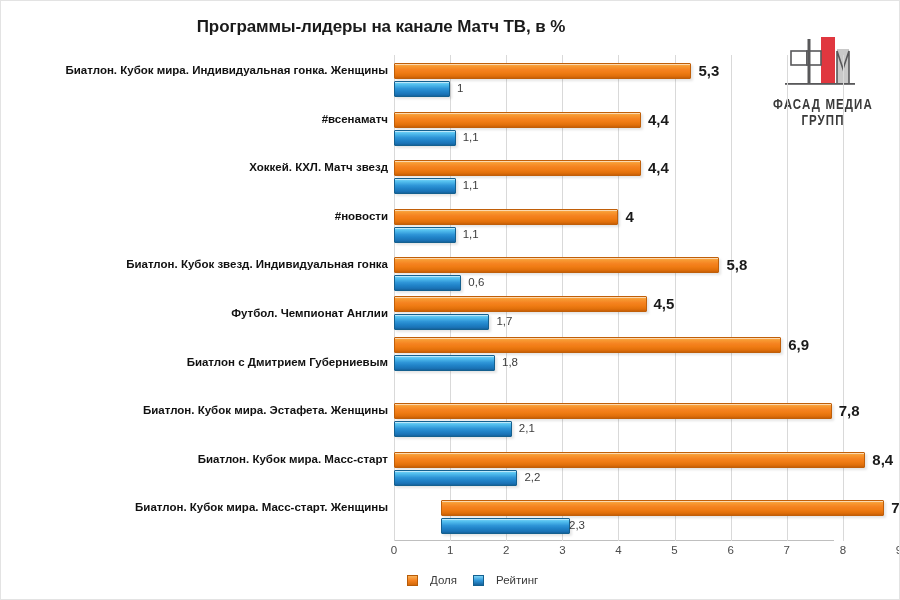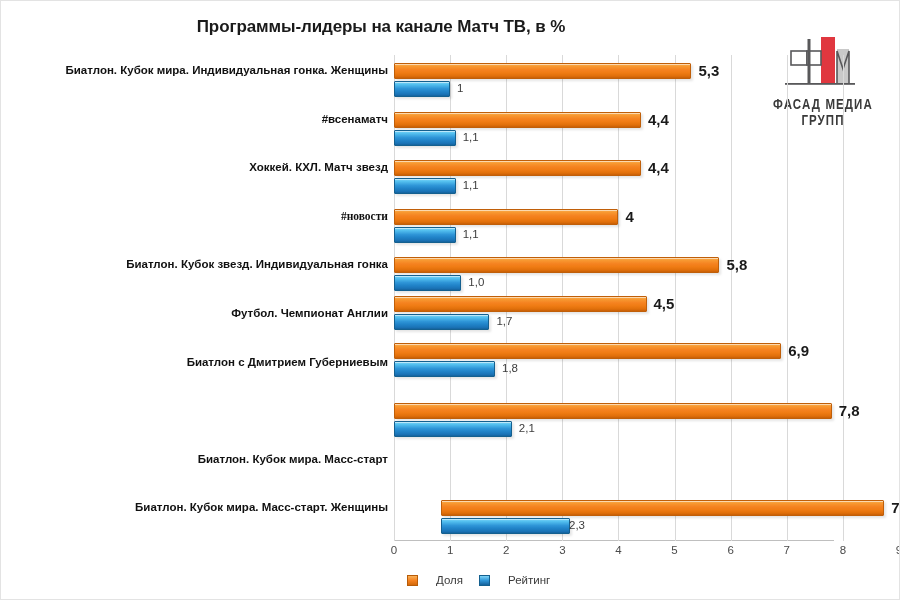--- a/index.html
+++ b/index.html
@@ -185,21 +185,21 @@
     height: 22px;
     display: flex;
     justify-content: flex-start;
     padding-left: 13px;
     box-sizing: border-box;
     gap: 16px;
   }
   .legend-item {
     display: flex;
     align-items: center;
-    gap: 18px;
+    gap: 12px;
   }
   .legend-swatch {
     width: 9px;
     height: 9px;
     display: block;
   }
   .legend-swatch.orange {
     background: linear-gradient(to bottom, #f9b158 0%, #f58220 50%, #d4690a 100%);
     border: 1px solid #b85c08;
   }
@@ -237,24 +237,25 @@
         <rect x="32" y="54" width="70" height="1.8" fill="#58585a"></rect>
       </svg>
     </div>
     <div id="logo-text">ФАСАД МЕДИА ГРУПП</div>
   </div>
 
   <div id="cat-labels">
       <div class="cat-label" style="top: 57.6px;">#всенаматч</div>
       <div class="cat-label" style="top: 9px;">Биатлон. Кубок мира. Индивидуальная гонка. Женщины</div>
       <div class="cat-label" style="top: 106.2px;">Хоккей. КХЛ. Матч звезд</div>
-      <div class="cat-label" style="top: 154.8px; font-family: Liberation Serif, serif;">#новости</div>
+      <div class="cat-label" style="top: 154.8px;">#новости</div>
       <div class="cat-label" style="top: 203.4px;">Биатлон. Кубок звезд. Индивидуальная гонка</div>
       <div class="cat-label" style="top: 252px;">Футбол. Чемпионат Англии</div>
       <div class="cat-label" style="top: 300.6px;">Биатлон с Дмитрием Губерниевым</div>
+      <div class="cat-label" style="top: 349.2px;">Биатлон. Кубок мира. Эстафета. Женщины</div>
       <div class="cat-label" style="top: 397.8px;">Биатлон. Кубок мира. Масс-старт</div>
       <div class="cat-label" style="top: 446.4px;">Биатлон. Кубок мира. Масс-старт. Женщины</div>
     </div>
 
   <div id="plot">
     <div id="axis-line"></div>
   <div class="gridline" style="left: 0px;"></div>
       <div class="gridline" style="left: 56.1111px;"></div>
       <div class="gridline" style="left: 112.222px;"></div>
       <div class="gridline" style="left: 168.333px;"></div>
@@ -295,45 +296,53 @@
         <div class="bar-shadow" style="top: 28px; left: 2px; width: 61.7222px;"></div>
         <div class="bar bar-blue" title="#новости — Рейтинг: 1,1" style="left: 0px; width: 61.7222px;"></div>
         <div class="dlabel dlabel-minor" style="left: 68.7222px;">1,1</div>
       </div>
       <div class="row" style="top: 194.4px; height: 48.6px;">
         <div class="bar-shadow" style="left: 2px; width: 325.444px;"></div>
         <div class="bar bar-orange" title="Биатлон. Кубок мира. Индивидуальная гонка — Доля: 5,8" style="left: 0px; width: 325.444px;"></div>
         <div class="dlabel dlabel-major" style="left: 332.444px;">5,8</div>
         <div class="bar-shadow" style="top: 28px; left: 2px; width: 67.3333px;"></div>
         <div class="bar bar-blue" title="Биатлон. Кубок мира. Индивидуальная гонка — Рейтинг: 1,2" style="left: 0px; width: 67.3333px;"></div>
-        <div class="dlabel dlabel-minor" style="left: 74.3333px;">1,0</div>
+        <div class="dlabel dlabel-minor" style="left: 74.3333px;">0,6</div>
       </div>
       <div class="row" style="top: 233px; height: 48.6px;">
         <div class="bar-shadow" style="left: 2px; width: 252.5px;"></div>
         <div class="bar bar-orange" title="Футбол. Чемпионат Англии — Доля: 4,5" style="left: 0px; width: 252.5px;"></div>
         <div class="dlabel dlabel-major" style="left: 259.5px;">4,5</div>
         <div class="bar-shadow" style="top: 28px; left: 2px; width: 95.3889px;"></div>
         <div class="bar bar-blue" title="Футбол. Чемпионат Англии — Рейтинг: 1,7" style="left: 0px; width: 95.3889px;"></div>
         <div class="dlabel dlabel-minor" style="left: 102.389px;">1,7</div>
       </div>
-      <div class="row" style="top: 280px; height: 48.6px;">
+      <div class="row" style="top: 274px; height: 48.6px;">
         <div class="bar-shadow" style="left: 2px; width: 387.167px;"></div>
         <div class="bar bar-orange" title="Биатлон с Дмитрием Губерниевым — Доля: 6,9" style="left: 0px; width: 387.167px;"></div>
         <div class="dlabel dlabel-major" style="left: 394.167px;">6,9</div>
         <div class="bar-shadow" style="top: 28px; left: 2px; width: 101px;"></div>
         <div class="bar bar-blue" title="Биатлон с Дмитрием Губерниевым — Рейтинг: 1,8" style="left: 0px; width: 101px;"></div>
         <div class="dlabel dlabel-minor" style="left: 108px;">1,8</div>
       </div>
       <div class="row" style="top: 340.2px; height: 48.6px;">
         <div class="bar-shadow" style="left: 2px; width: 437.667px;"></div>
         <div class="bar bar-orange" title="Биатлон. Кубок мира. Эстафета. Женщины — Доля: 7,8" style="left: 0px; width: 437.667px;"></div>
         <div class="dlabel dlabel-major" style="left: 444.667px;">7,8</div>
         <div class="bar-shadow" style="top: 28px; left: 2px; width: 117.833px;"></div>
         <div class="bar bar-blue" title="Биатлон. Кубок мира. Эстафета. Женщины — Рейтинг: 2,1" style="left: 0px; width: 117.833px;"></div>
         <div class="dlabel dlabel-minor" style="left: 124.833px;">2,1</div>
+      </div>
+      <div class="row" style="top: 388.8px; height: 48.6px;">
+        <div class="bar-shadow" style="left: 2px; width: 471.333px;"></div>
+        <div class="bar bar-orange" title="Биатлон. Кубок мира. Масс-старт — Доля: 8,4" style="left: 0px; width: 471.333px;"></div>
+        <div class="dlabel dlabel-major" style="left: 478.333px;">8,4</div>
+        <div class="bar-shadow" style="top: 28px; left: 2px; width: 123.444px;"></div>
+        <div class="bar bar-blue" title="Биатлон. Кубок мира. Масс-старт — Рейтинг: 2,2" style="left: 0px; width: 123.444px;"></div>
+        <div class="dlabel dlabel-minor" style="left: 130.444px;">2,2</div>
       </div>
       <div class="row" style="top: 437.4px; height: 48.6px; margin-left: 47px;">
         <div class="bar-shadow" style="left: 2px; width: 443.278px;"></div>
         <div class="bar bar-orange" title="Биатлон. Кубок мира. Масс-старт. Женщины — Доля: 7,9" style="left: 0px; width: 443.278px;"></div>
         <div class="dlabel dlabel-major" style="left: 450.278px;">7,9</div>
         <div class="bar-shadow" style="top: 28px; left: 2px; width: 129.056px;"></div>
         <div class="bar bar-blue" title="Биатлон. Кубок мира. Масс-старт. Женщины — Рейтинг: 2,3" style="left: 0px; width: 129.056px;"></div>
         <div class="dlabel dlabel-minor" style="left: 128px;">2,3</div>
       </div>
     </div>

